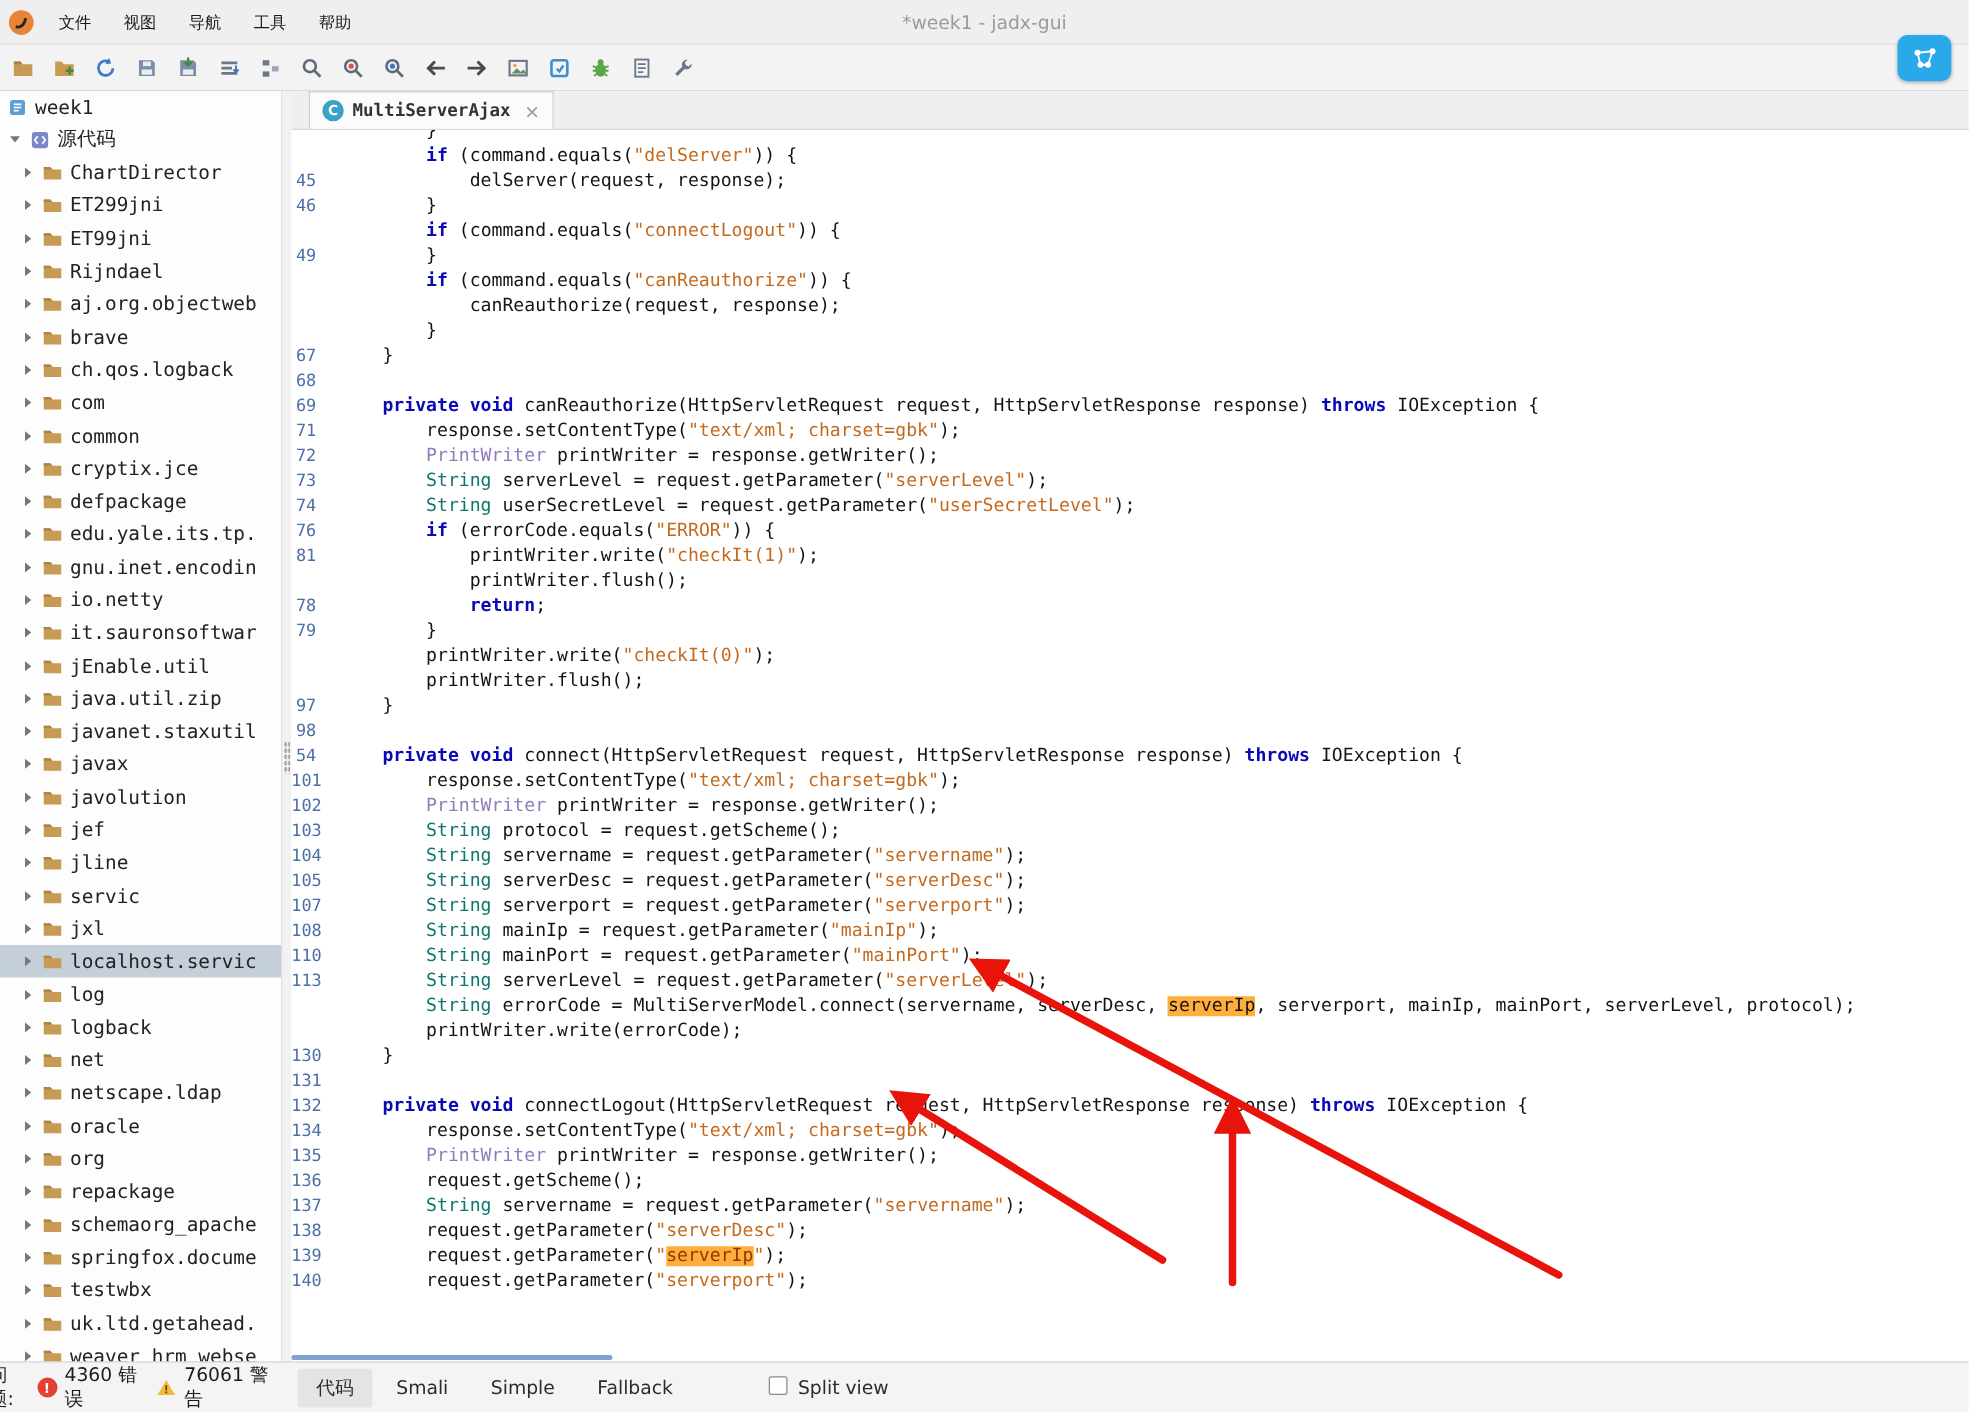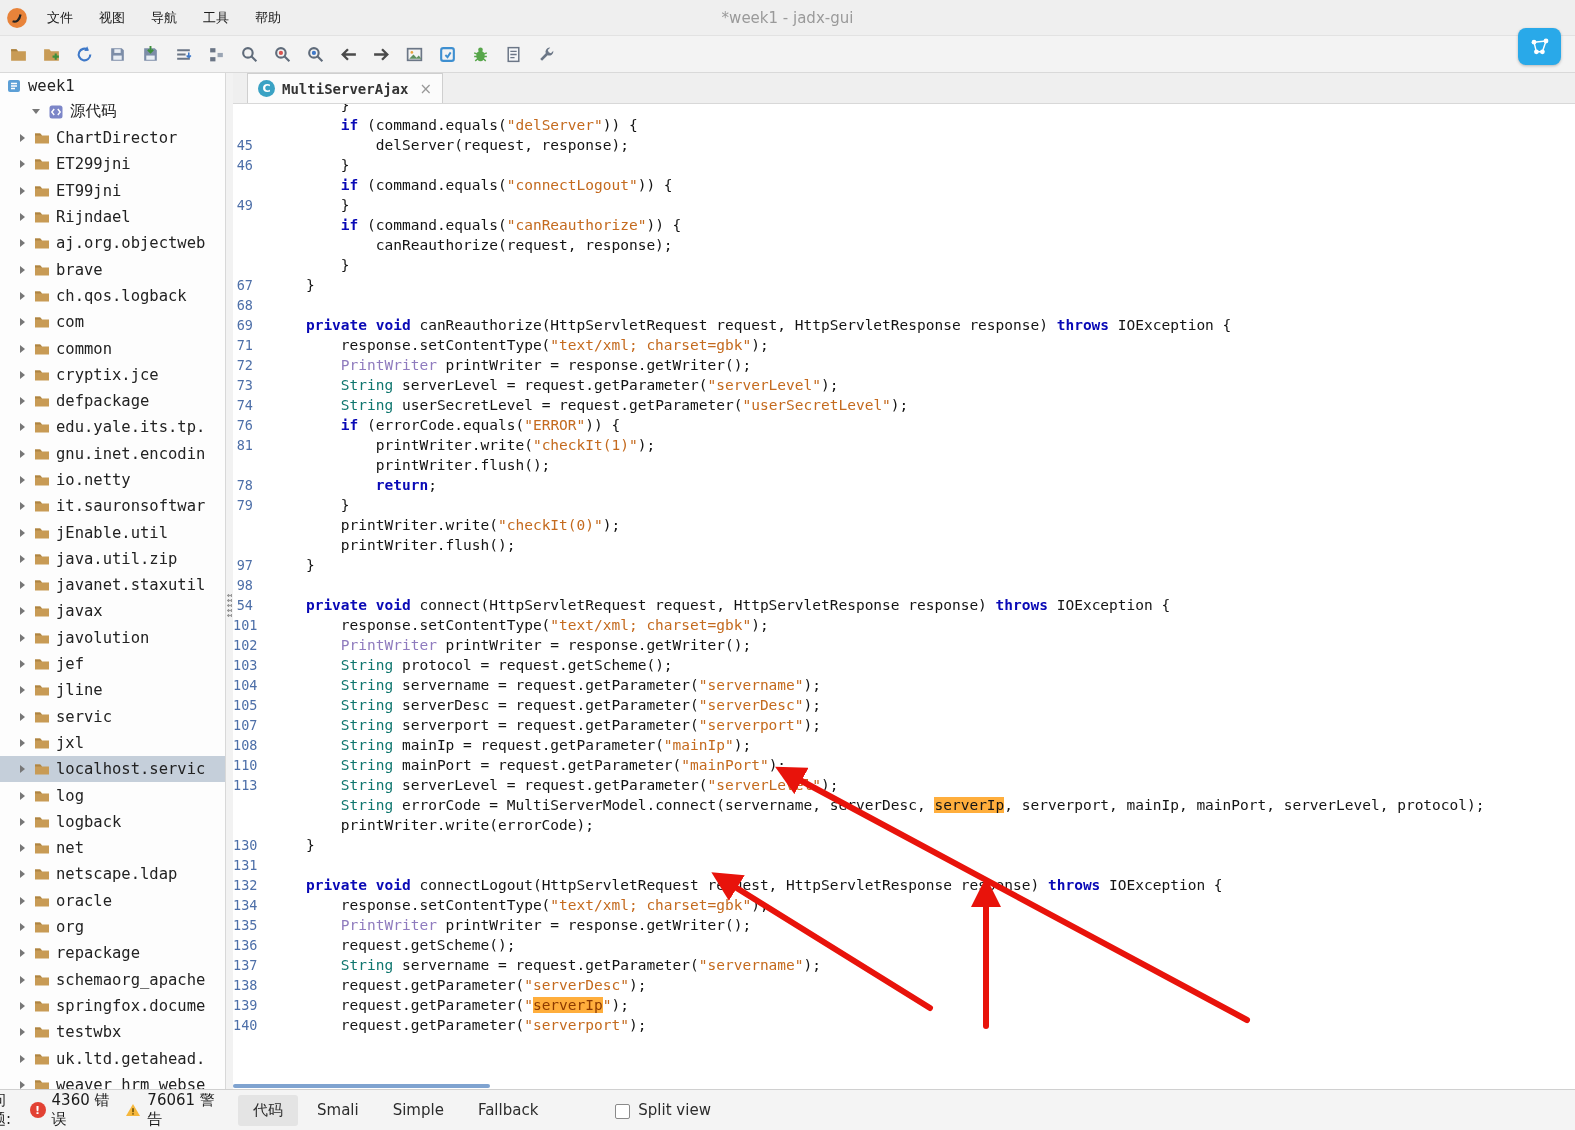--- a/index.html
+++ b/index.html
@@ -18,21 +18,21 @@
   .toolbar { height:37px; background:#f3f3f3; border-bottom:1px solid #d9d9d9; display:flex; align-items:center; padding-left:2px; }
   .tbtn { width:33px; height:30px; display:flex; align-items:center; justify-content:center; border-radius:3px; }
   .tbtn svg { width:19px; height:19px; }
 
   
   .main { display:flex; height:1016px; }
 
   .sidebar { width:226px; background:#fdfdfd; border-right:1px solid #d8d8d8; overflow:hidden; font-family:"DejaVu Sans Mono",monospace; }
   .trow { display:flex; align-items:center; white-space:nowrap; overflow:hidden; font-size:15.5px; color:#222; }
   .trow.proj { height:25px; padding-left:6px; }
-  .trow.src  { height:27px; padding-left:32px; }
+  .trow.src  { height:27px; padding-left:8px; }
   .trow.pkg  { height:26.3px; }
   .trow.pkg.sel { background:#c5cfda; }
   .ticon { display:flex; margin-right:6px; }
   .ticon svg { width:16px; height:16px; }
   .chev { width:0; height:0; border-left:5px solid #777; border-top:4.5px solid transparent; border-bottom:4.5px solid transparent; margin:0 9px 0 20px; flex:none; }
   .chevd { width:0; height:0; border-top:5px solid #777; border-left:4.5px solid transparent; border-right:4.5px solid transparent; margin-right:8px; flex:none; }
   .tlabel { overflow:hidden; }
 
   .divider { width:7px; background:#f2f2f2; position:relative; }
   .handle { position:absolute; top:520px; left:1px; width:5px; height:26px;
@@ -63,21 +63,21 @@
 
   
   .statusbar { height:41px; background:#f4f4f4; border-top:1px solid #d0d0d0; display:flex; align-items:center; font-size:15px; }
   .issues { width:233px; flex:none; display:flex; align-items:center; gap:6px; margin-left:-9px; padding-left:0; overflow:hidden; }
   .isslabel { color:#222; }
   .erricon { width:16px; height:16px; flex:none; border-radius:50%; background:#e24133; color:#fff; font-size:11px; font-weight:bold; display:flex; align-items:center; justify-content:center; }
   .warnicon { display:flex; flex:none; } .warnicon svg { width:16px; height:16px; }
   .btabs { display:flex; align-items:center; padding-left:14px; gap:4px; }
   .btab { padding:6px 15px; color:#2c2c2c; border-radius:3px; }
   .btab.active { background:#e4e4e4; }
-  .split { display:flex; align-items:flex-end; gap:8px; margin-left:62px; color:#2c2c2c; }
+  .split { display:flex; align-items:flex-start; gap:8px; margin-left:62px; color:#2c2c2c; }
   .cbx { width:15px; height:15px; background:#fff; border:1px solid #8a8a8a; border-radius:2px; }
 
   
   .fab { position:absolute; top:28px; right:14px; width:43px; height:37px; background:#29a9e9; border-radius:8px; z-index:40; display:flex; align-items:center; justify-content:center; box-shadow:0 1px 3px rgba(0,0,0,.25); }
   .fab svg { width:24px; height:24px; }
 
   
   .overlay { position:absolute; inset:0; width:1575px; height:1130px; z-index:50; pointer-events:none; }
 </style>
 </head>

